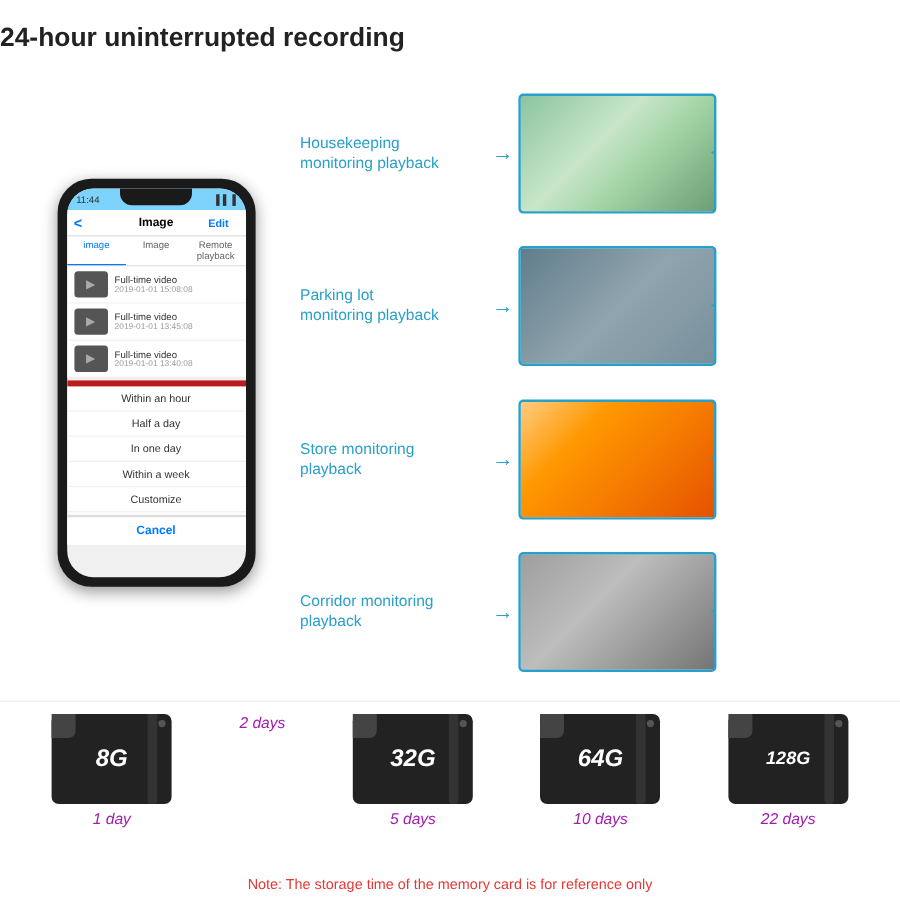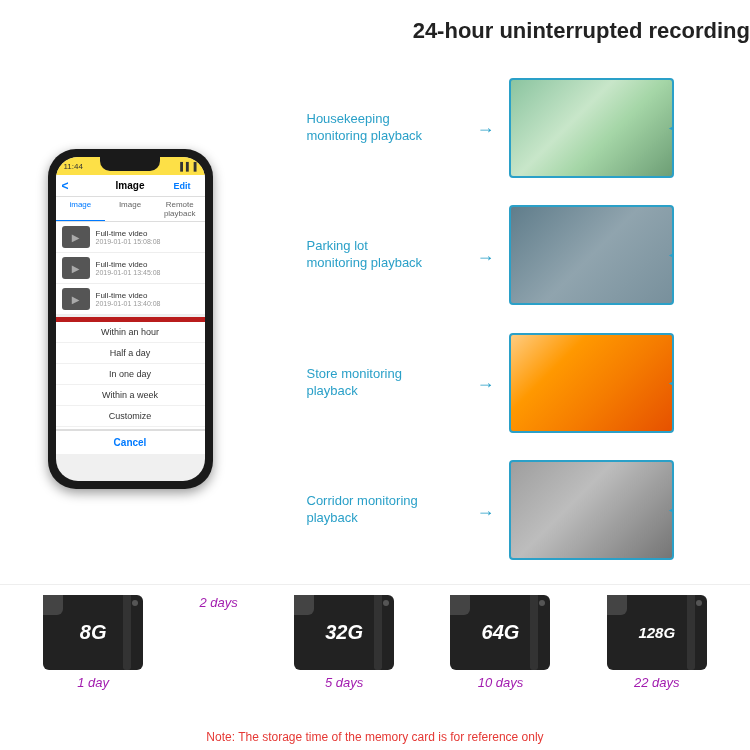--- a/index.html
+++ b/index.html
@@ -6,21 +6,21 @@
     body {
       width: 750px;
       height: 750px;
       background: #ffffff;
       font-family: Arial, sans-serif;
       overflow: hidden;
     }
 
     
     .header {
-      text-align: right;
+      text-align: left;
       padding: 18px 0 10px;
       font-size: 22px;
       font-weight: bold;
       color: #222;
     }
 
     
     .main-content {
       display: flex;
       flex-direction: row;
@@ -64,21 +64,21 @@
     .phone-screen {
       width: 100%;
       height: 100%;
       background: #f0f0f0;
       border-radius: 22px;
       overflow: hidden;
       position: relative;
     }
 
     .phone-status-bar {
-      background: #fde047;
+      background: #7dd3fc;
       height: 18px;
       display: flex;
       align-items: center;
       justify-content: space-between;
       padding: 0 8px;
       font-size: 8px;
       color: #333;
     }
 
     .phone-nav-bar {
@@ -192,22 +192,21 @@
       flex: 1;
       display: flex;
       flex-direction: column;
       justify-content: space-around;
       padding: 10px 0;
     }
 
     .monitoring-row {
       display: flex;
       align-items: center;
-      gap: 10px;
-      justify-content: center;
+      gap: 0;
     }
 
     .monitoring-label {
       width: 160px;
       font-size: 13px;
       color: #2aa0c8;
       line-height: 1.3;
     }
 
     .monitoring-arrow {

